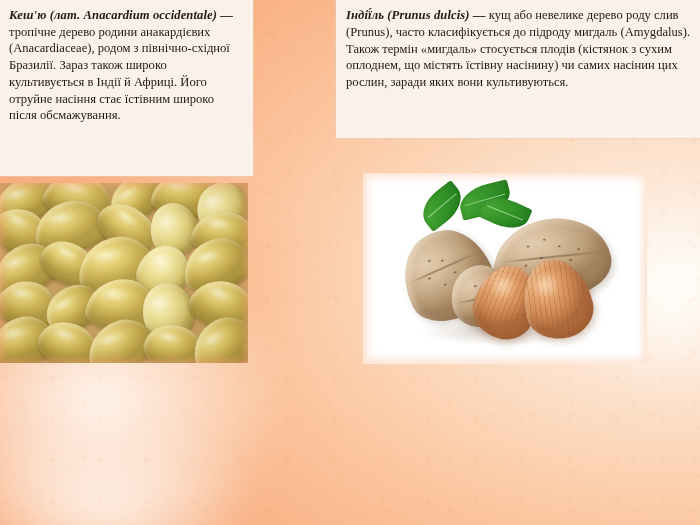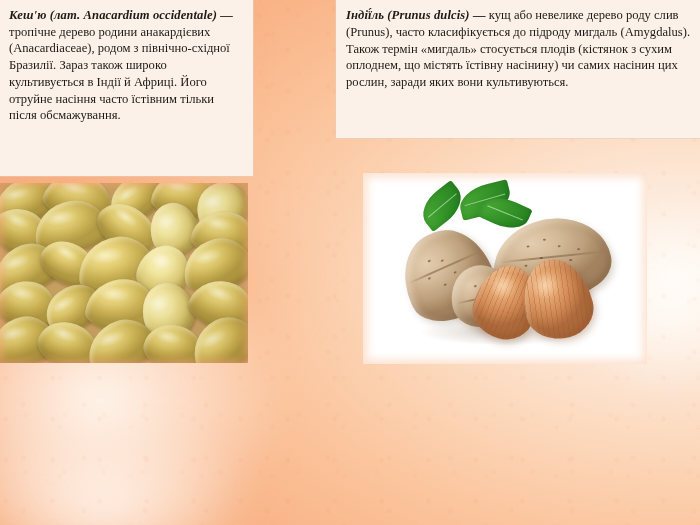--- a/index.html
+++ b/index.html
@@ -191,21 +191,21 @@
   <div class="bgl bg-base"></div>
   <div class="bgl bg-topleft-warm"></div>
   <div class="bgl bg-midband"></div>
   <div class="bgl bg-left-glow"></div>
   <div class="bgl bg-bottomfade"></div>
   <div class="bgl bg-right-white"></div>
   <div class="bgl bg-grain"></div>
 </div>
 
 <div class="text-panel" id="cashew-text">
-  <span class="term">Кеш'ю (лат. Anacardium occidentale)</span><span class="term"> — </span><span class="body-text">тропічне дерево родини анакардієвих (Anacardiaceae), родом з північно-східної Бразилії. Зараз також широко культивується в Індії й Африці. Його отруйне насіння часто їстівним тільки після обсмажування.</span>
+  <span class="term">Кеш'ю (лат. Anacardium occidentale)</span><span class="term"> — </span><span class="body-text">тропічне дерево родини анакардієвих (Anacardiaceae), родом з північно-східної Бразилії. Зараз також широко культивується в Індії й Африці. Його отруйне насіння стає їстівним широко після обсмажування.</span>
 </div>
 
 <div class="text-panel" id="almond-text">
   <span class="term">Індії́ль (Prunus dulcis)</span><span class="term"> — </span><span class="body-text">кущ або невелике дерево роду слив (Prunus), часто класифікується до підроду мигдаль (Amygdalus). Також термін «мигдаль» стосується плодів (кістянок з сухим оплоднем, що містять їстівну насінину) чи самих насінин цих рослин, заради яких вони культивуються.</span>
 </div>
 
 <div id="cashew-photo">
   <div class="nut-field">
     <div class="cashew c-curve" style="left:-6px;  top:-4px;  width:64px; height:42px; transform:rotate(-14deg);"></div>
     <div class="cashew c-curve" style="left:44px;  top:-8px;  width:70px; height:46px; transform:rotate(18deg);"></div>

